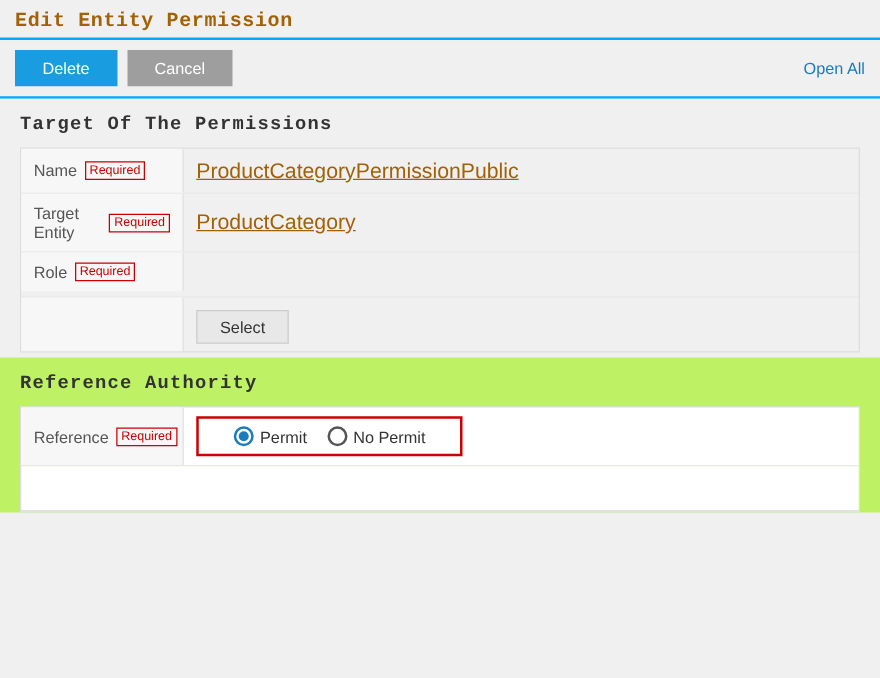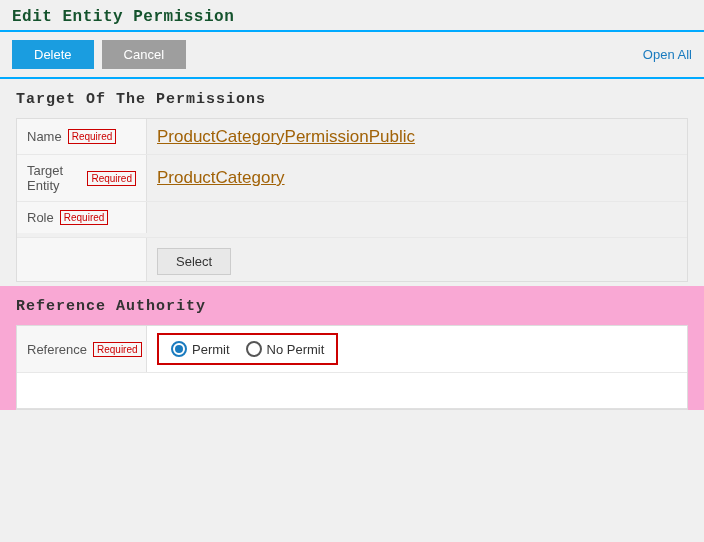--- a/index.html
+++ b/index.html
@@ -12,21 +12,21 @@
       overflow: hidden;
     }
     .page-header {
       background: #f0f0f0;
       padding: 8px 12px 4px 12px;
       border-bottom: 2px solid #00aaff;
     }
     .page-title {
       font-size: 16px;
       font-weight: bold;
-      color: #14532d;
+      color: #a16207;
       letter-spacing: 0.5px;
       font-family: 'Courier New', monospace;
     }
     .toolbar {
       background: #f0f0f0;
       padding: 8px 12px;
       display: flex;
       align-items: center;
       gap: 8px;
     }
@@ -138,36 +138,36 @@
       font-size: 13px;
       color: #333;
       margin-top: 4px;
     }
     .x-btn {
       color: #555;
       cursor: pointer;
       font-size: 13px;
     }
     .section2 {
-      background: #f9a8d4;
+      background: #bef264;
       padding: 12px 16px 0 16px;
       margin-top: 4px;
     }
     .reference-row {
       display: flex;
       min-height: 44px;
       align-items: stretch;
       border-bottom: 1px solid #e8e8e8;
       background: white;
     }
     .radio-group {
       display: flex;
       gap: 16px;
       border: 2px solid #cc0000;
-      padding: 6px 12px;
+      padding: 6px 28px;
     }
     .radio-option {
       display: flex;
       align-items: center;
       gap: 5px;
       cursor: pointer;
     }
     .radio-outer {
       width: 16px;
       height: 16px;

